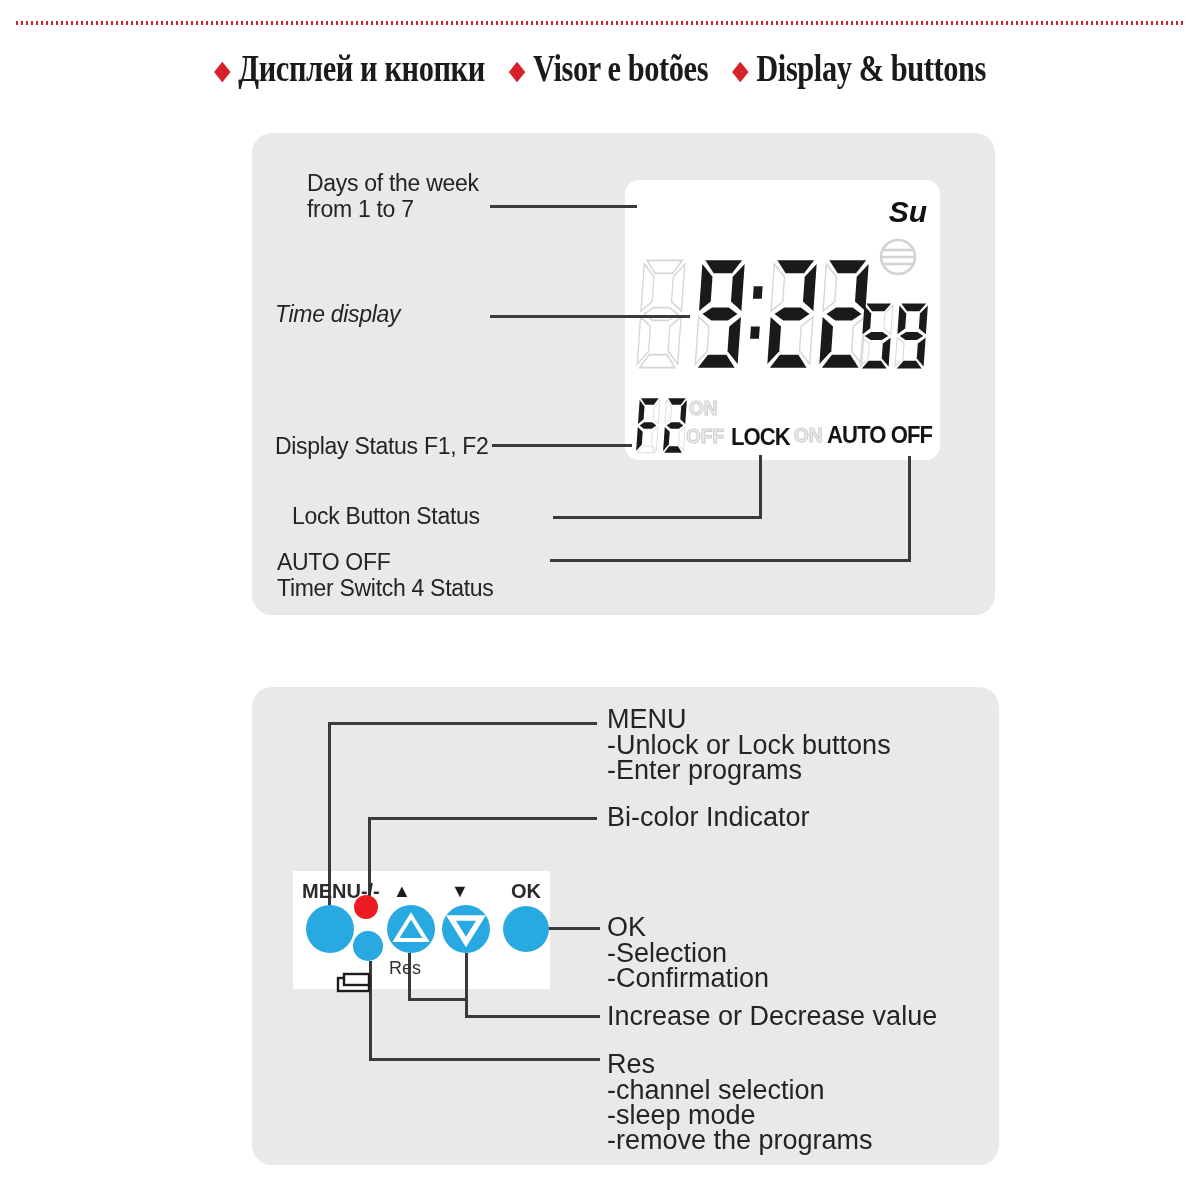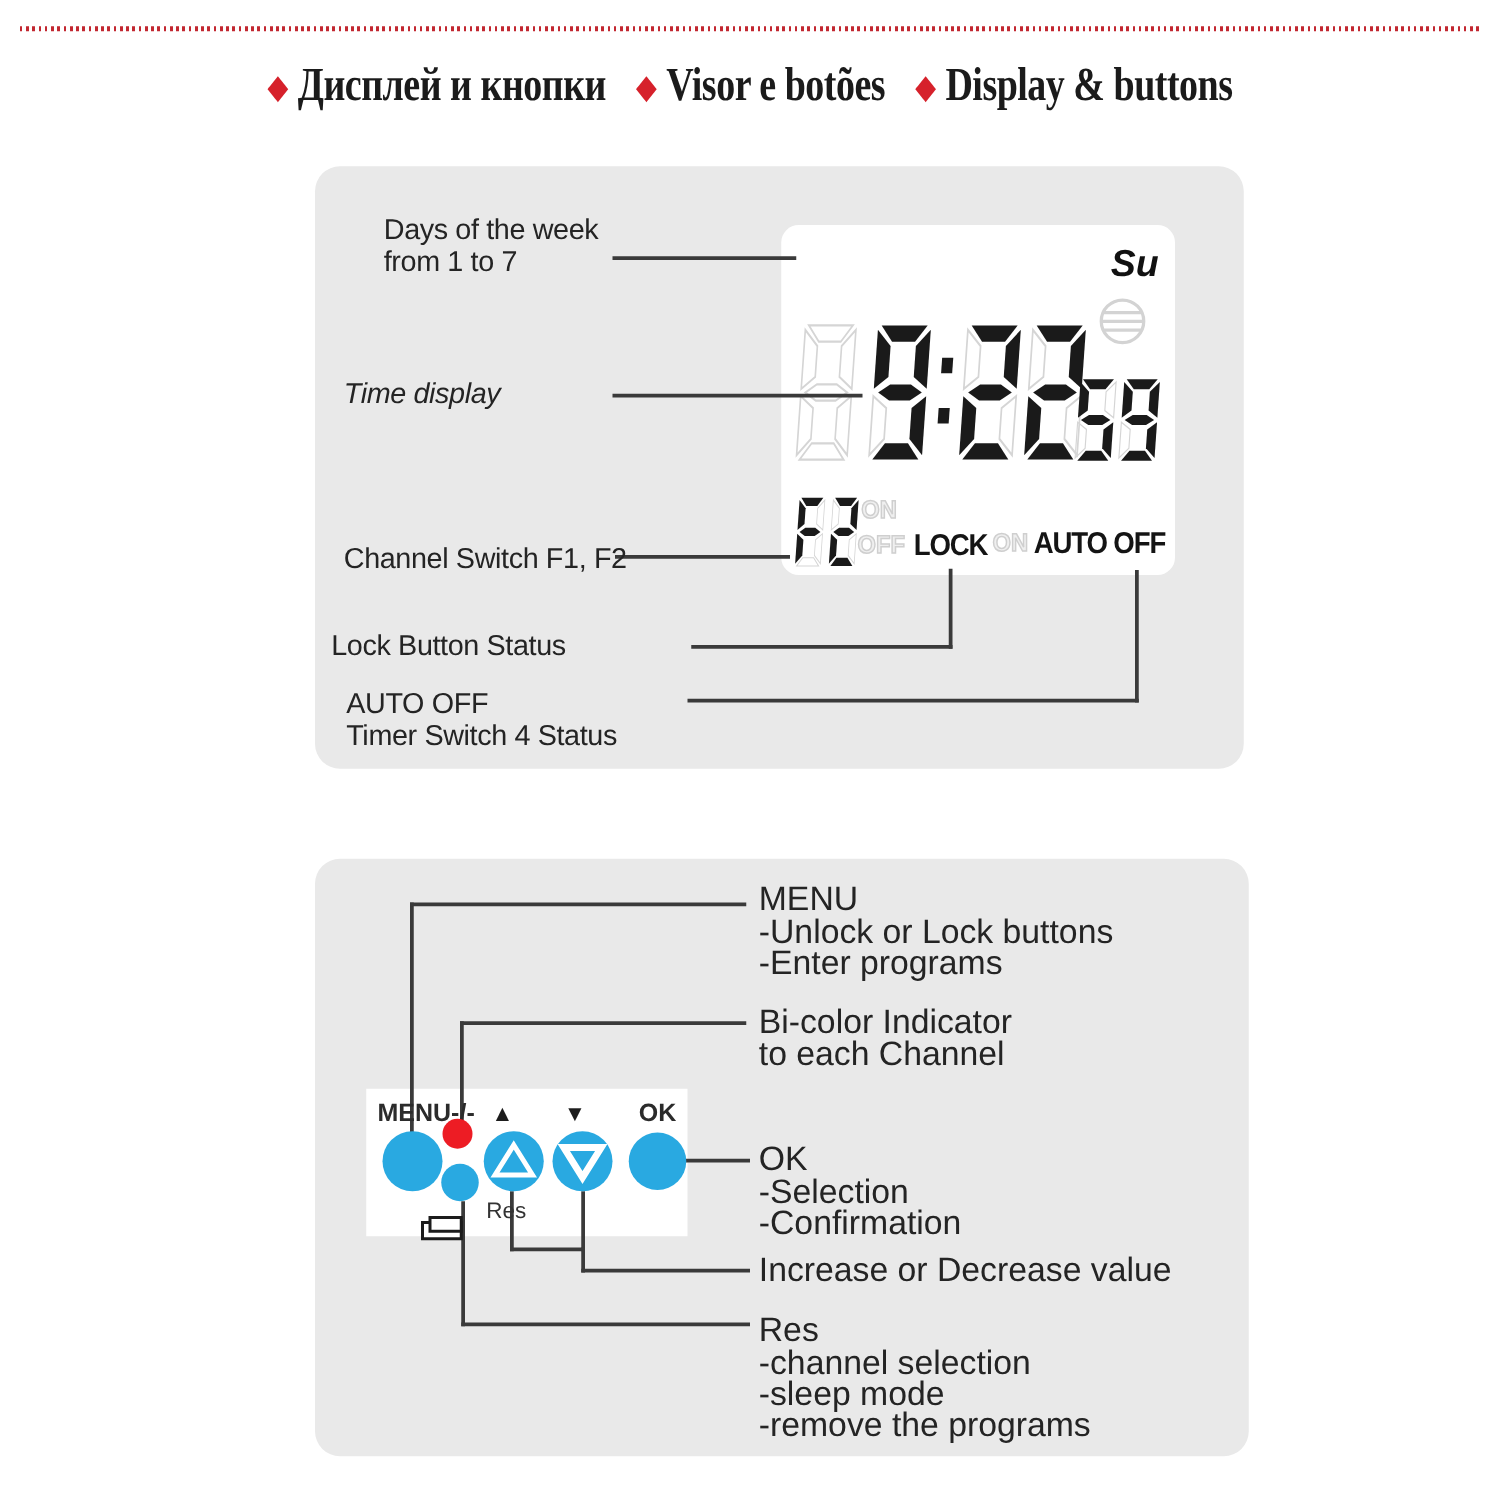--- a/index.html
+++ b/index.html
@@ -205,22 +205,22 @@
     <div class="line" style="left:301px;top:383px;width:209px;height:3px;"></div>
     <div class="line" style="left:507px;top:322px;width:3px;height:64px;"></div>
     <div class="line" style="left:298px;top:426px;width:361px;height:3px;"></div>
     <div class="line" style="left:656px;top:323px;width:3px;height:106px;"></div>
 
     <div class="lbl" style="left:23px;top:37px;margin-left:32px;">
       <div>Days of the week</div>
       <div>from 1 to 7</div>
     </div>
     <div class="lbl" style="left:23px;top:168px;font-style:italic;">Time display</div>
-    <div class="lbl" style="left:23px;top:300px;">Channel Switch F1, F2</div>
-    <div class="lbl" style="left:13px;top:370px;">Lock Button Status</div>
+    <div class="lbl" style="left:23px;top:300px;">Display Status F1, F2</div>
+    <div class="lbl" style="left:40px;top:370px;">Lock Button Status</div>
     <div class="lbl" style="left:25px;top:416px;">
       <div>AUTO OFF</div>
       <div>Timer Switch 4 Status</div>
     </div>
   </section>
 
   <section class="panel panel2">
 
     <div class="strip"></div>
 
@@ -266,21 +266,20 @@
       </svg>
     </span>
 
     <div class="ann" style="top:20px;">
       <div class="t">MENU</div>
       <div>-Unlock or Lock buttons</div>
       <div>-Enter programs</div>
     </div>
     <div class="ann" style="top:118px;">
       <div class="t">Bi-color Indicator</div>
-      <div>to each Channel</div>
     </div>
     <div class="ann" style="top:228px;">
       <div class="t">OK</div>
       <div>-Selection</div>
       <div>-Confirmation</div>
     </div>
     <div class="ann" style="top:317px;">
       <div class="t">Increase or Decrease value</div>
     </div>
     <div class="ann" style="top:365px;">

